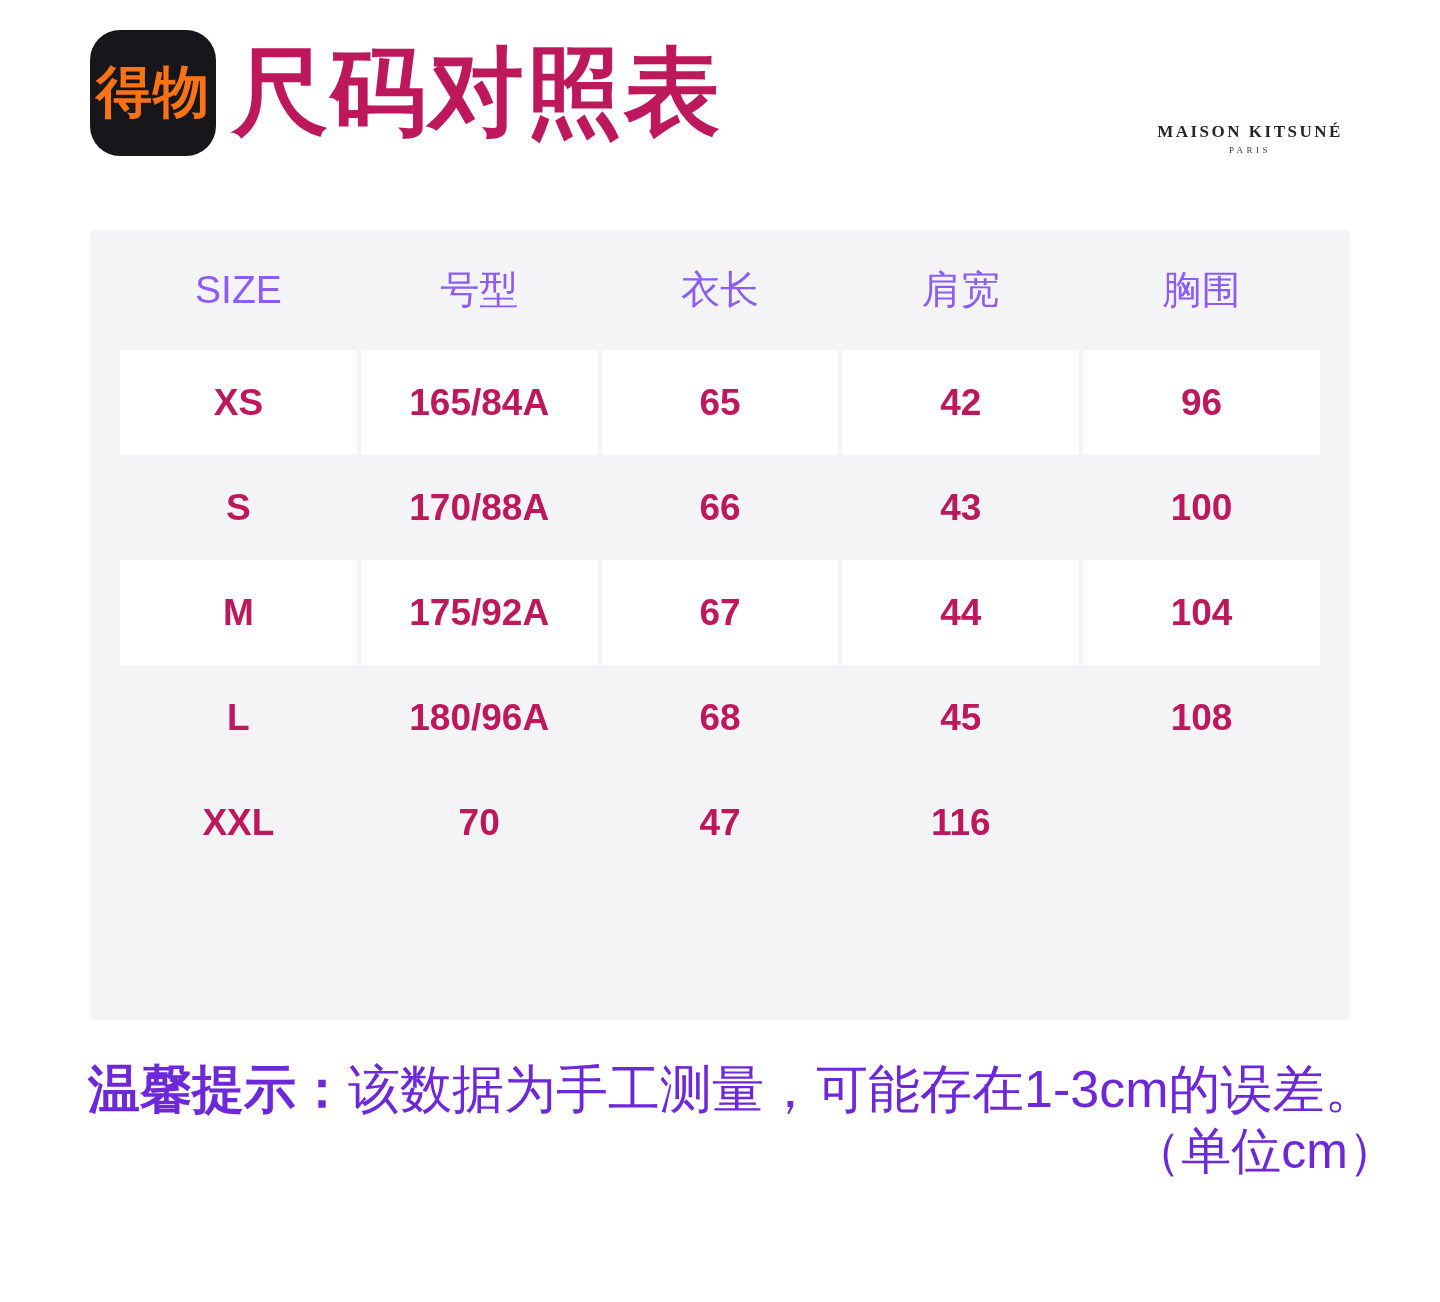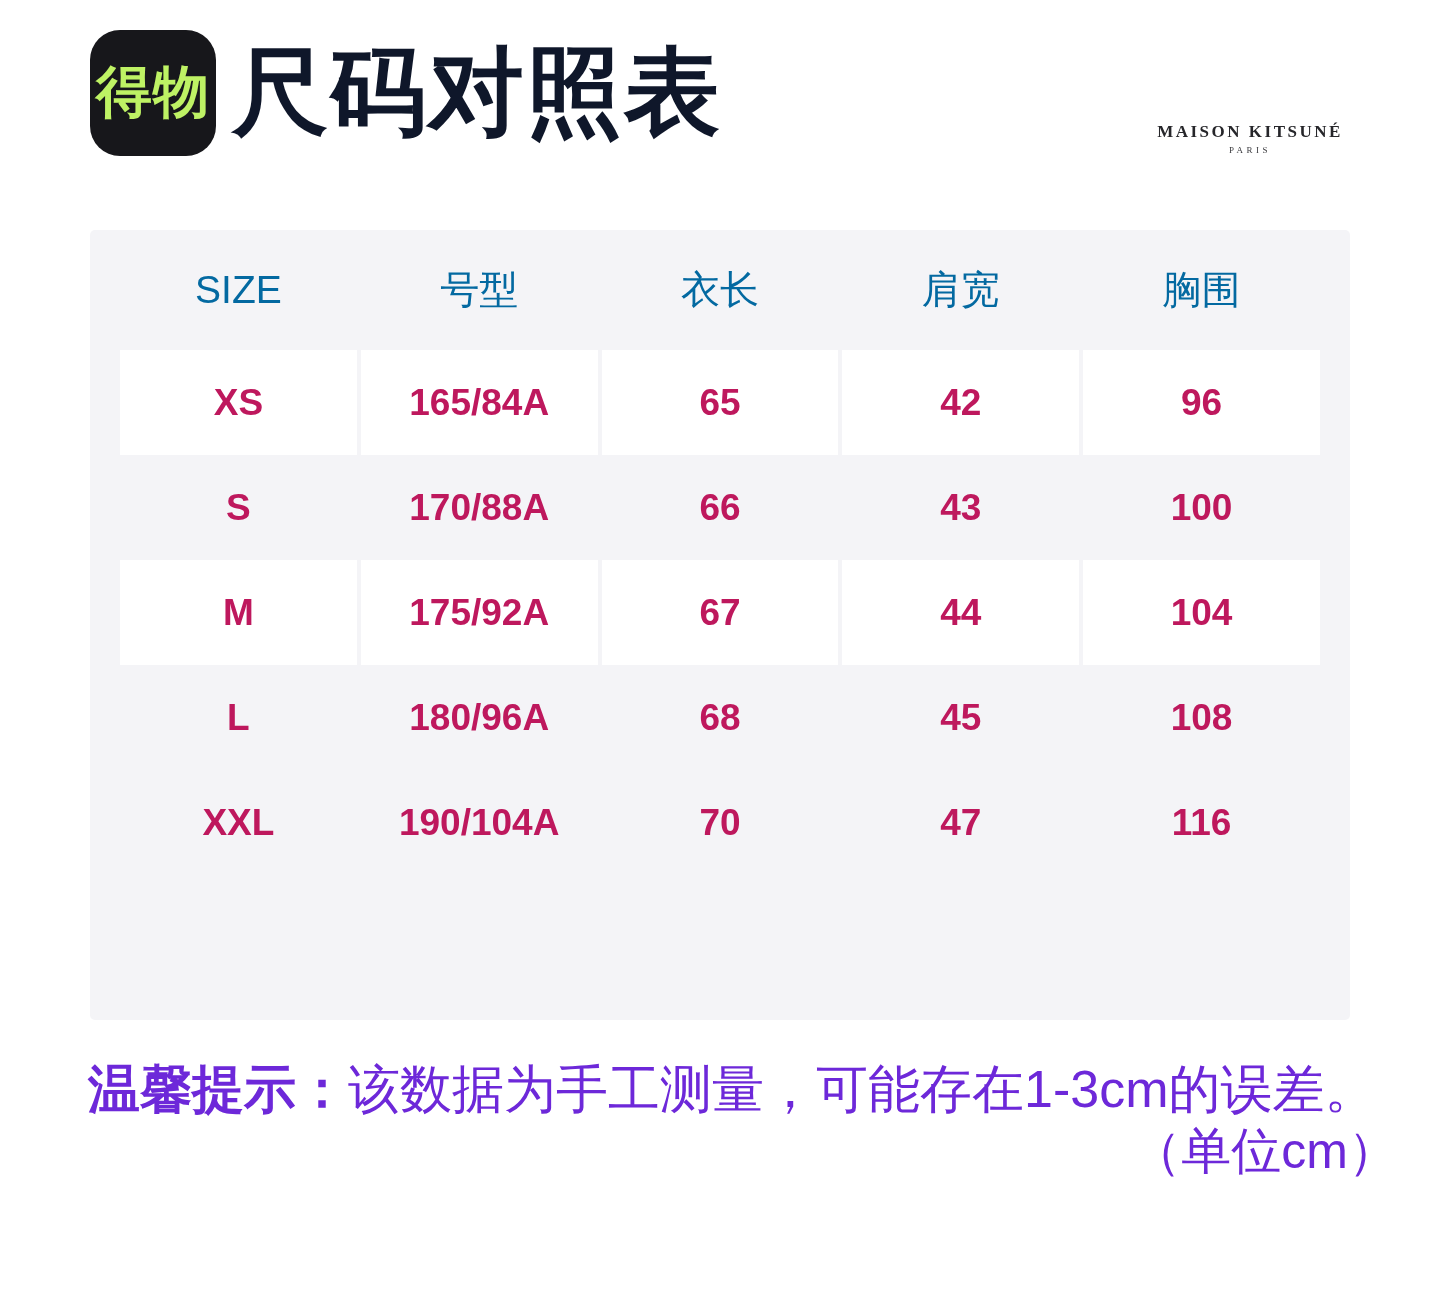--- a/index.html
+++ b/index.html
@@ -12,30 +12,30 @@
   }
   .page { position: relative; width: 1440px; height: 1302px; background: #ffffff; }
 
   
   .app-logo {
     position: absolute; left: 90px; top: 30px;
     width: 126px; height: 126px;
     background: #17171b;
     border-radius: 30px;
     display: flex; align-items: center; justify-content: center;
-    color: #bef264;
+    color: #f97316;
     font-size: 56px; font-weight: 700;
     letter-spacing: 1px;
   }
   .page-title {
     position: absolute; left: 232px; top: 28px;
     height: 128px; line-height: 128px;
     font-size: 96px; font-weight: 600;
     letter-spacing: 2px;
-    color: #0f172a;
+    color: #be185d;
     white-space: nowrap;
   }
   .brand-mark {
     position: absolute; left: 1140px; top: 74px; width: 220px;
     text-align: center;
     color: #26262a;
     font-family: "Liberation Serif", "DejaVu Serif", serif;
   }
   .brand-name {
     font-size: 17px; font-weight: 600; letter-spacing: 2.5px;
@@ -67,21 +67,21 @@
     display: flex; align-items: center; justify-content: center;
     background: transparent;
     font-size: 37px; font-weight: 700;
     font-stretch: condensed;
     color: #be185d;
     white-space: nowrap;
   }
   .t-head .cell {
     font-size: 39px; font-weight: 400;
     font-stretch: condensed;
-    color: #0369a1;
+    color: #8b5cf6;
   }
   .row-white .cell { background: #ffffff; }
 
   
   .note {
     position: absolute; left: 88px; top: 1058px; width: 1310px;
     font-size: 52px; line-height: 62px;
     color: #6d28d9;
     font-weight: 500;
   }
@@ -140,21 +140,20 @@
       <div class="cell">L</div>
       <div class="cell">180/96A</div>
       <div class="cell">68</div>
       <div class="cell">45</div>
       <div class="cell">108</div>
     </div>
 
 
     <div class="t-row">
       <div class="cell">XXL</div>
-      <div class="cell">190/104A</div>
       <div class="cell">70</div>
       <div class="cell">47</div>
       <div class="cell">116</div>
     </div>
 
   </div>
 
   <div class="note">
     <div><span class="note-label">温馨提示：</span><span>该数据为手工测量，可能存在1-3cm的误差。</span></div>
     <div class="note-line2">（单位cm）</div>

